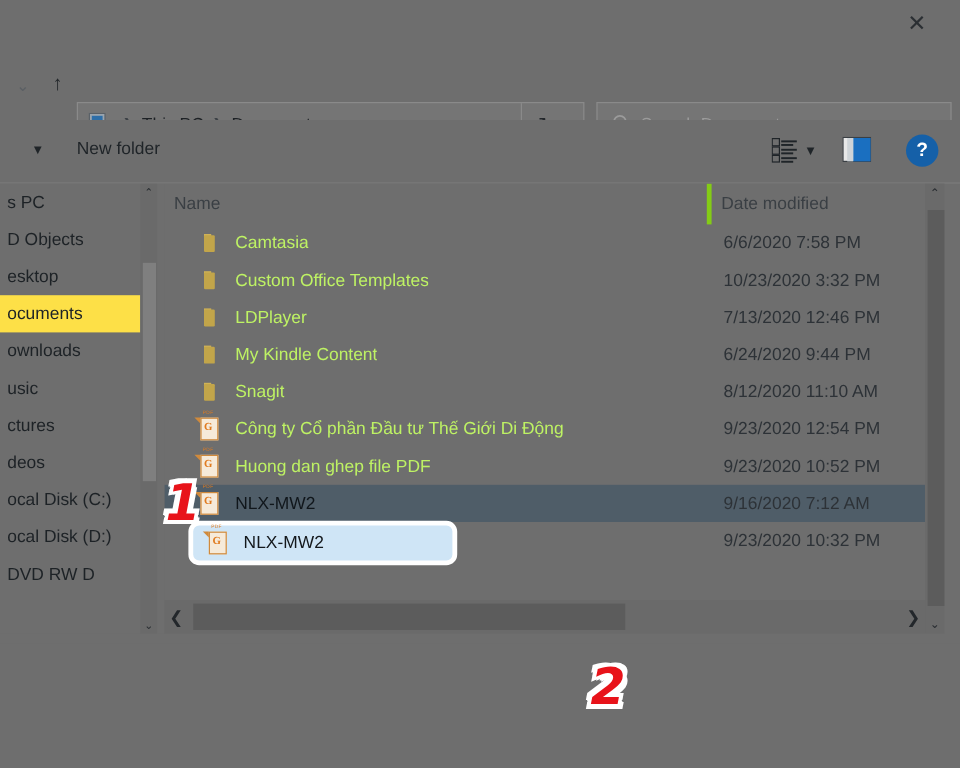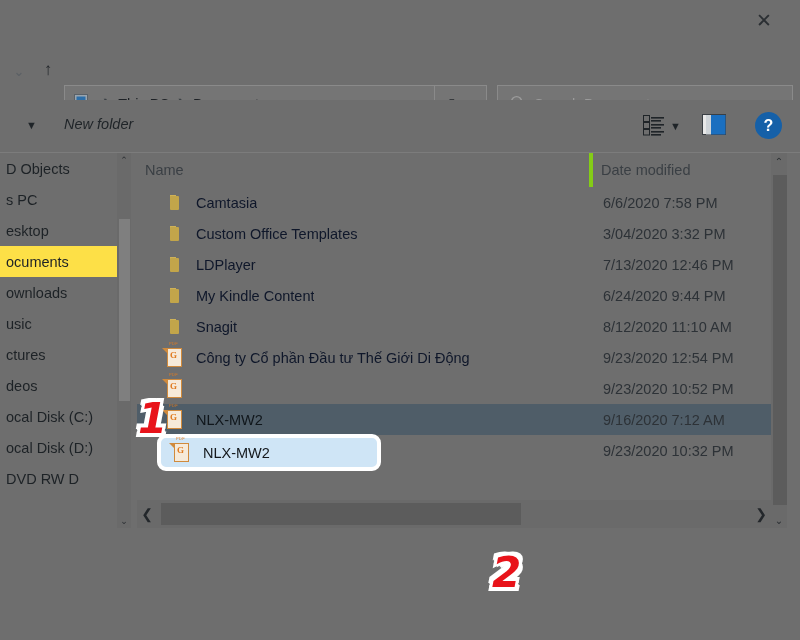--- a/index.html
+++ b/index.html
@@ -164,21 +164,20 @@
     left: 26px; top: 19px;
     color: #1f2428;
     font-size: 11px;
   }
   #new-folder-btn {
     position: absolute;
     left: 60px; top: 14px;
     font-size: 14.5px;
     color: #1f2428;
     padding: 2px 4px;
-    font-style: italic;
   }
   #view-icon {
     position: absolute;
     left: 643px; top: 14px;
     width: 22px; height: 22px;
   }
   #view-caret {
     position: absolute;
     left: 670px; top: 20px;
     color: #1f2428;
@@ -286,21 +285,21 @@
   .row.selected { background: #4f5d68; }
   .row-icon {
     width: 18px; height: 20px;
     margin-left: 30px;
     margin-right: 11px;
     flex: 0 0 auto;
     position: relative;
   }
   .row-name {
     font-size: 14.5px;
-    color: #0f172a;
+    color: #bef264;
     white-space: nowrap;
     flex: 0 0 auto;
     max-width: 390px;
     overflow: hidden;
   }
   .row.selected .row-name { color: #10161b; }
   .row-date {
     position: absolute;
     left: 466px;
     font-size: 14.5px;
@@ -531,24 +530,24 @@
     <svg id="preview-pane-icon" viewBox="0 0 24 21">
       <rect x="0.5" y="0.5" width="23" height="20" fill="#e8e8e8" stroke="#3a3f44"></rect>
       <rect x="9" y="1" width="14.5" height="19.5" fill="#1a6fc0"></rect>
       <rect x="4" y="1" width="5" height="19.5" fill="#cfd4d8"></rect>
     </svg>
   </div>
   <div id="help-icon">?</div>
 
   <div id="navpane">
     <div class="navitem">
+      <span>s PC</span>
+    </div>
+    <div class="navitem">
       <span>D Objects</span>
-    </div>
-    <div class="navitem">
-      <span>s PC</span>
     </div>
     <div class="navitem">
       <span>esktop</span>
     </div>
     <div class="navitem selected">
       <span>ocuments</span>
     </div>
     <div class="navitem">
       <span>ownloads</span>
     </div>
@@ -597,21 +596,21 @@
         </span>
         <span class="row-name">Camtasia</span>
         <span class="row-date">6/6/2020 7:58 PM</span>
       </div>
 
       <div class="row">
         <span class="row-icon">
           <span class="ic-folder"><span class="f-tab"></span><span class="f-body"></span></span>
         </span>
         <span class="row-name">Custom Office Templates</span>
-        <span class="row-date">3/04/2020 3:32 PM</span>
+        <span class="row-date">10/23/2020 3:32 PM</span>
       </div>
 
       <div class="row">
         <span class="row-icon">
           <span class="ic-folder"><span class="f-tab"></span><span class="f-body"></span></span>
         </span>
         <span class="row-name">LDPlayer</span>
         <span class="row-date">7/13/2020 12:46 PM</span>
       </div>
 
@@ -637,20 +636,21 @@
           <span class="ic-pdf"><span class="p-sheet"></span><span class="p-fold"></span><span class="p-g">G</span><span class="p-lbl">PDF</span></span>
         </span>
         <span class="row-name">Công ty Cổ phần Đầu tư Thế Giới Di Động</span>
         <span class="row-date">9/23/2020 12:54 PM</span>
       </div>
 
       <div class="row">
         <span class="row-icon">
           <span class="ic-pdf"><span class="p-sheet"></span><span class="p-fold"></span><span class="p-g">G</span><span class="p-lbl">PDF</span></span>
         </span>
+        <span class="row-name">Huong dan ghep file PDF</span>
         <span class="row-date">9/23/2020 10:52 PM</span>
       </div>
 
       <div class="row selected">
         <span class="row-icon">
           <span class="ic-pdf"><span class="p-sheet"></span><span class="p-fold"></span><span class="p-g">G</span><span class="p-lbl">PDF</span></span>
         </span>
         <span class="row-name">NLX-MW2</span>
         <span class="row-date">9/16/2020 7:12 AM</span>
       </div>

